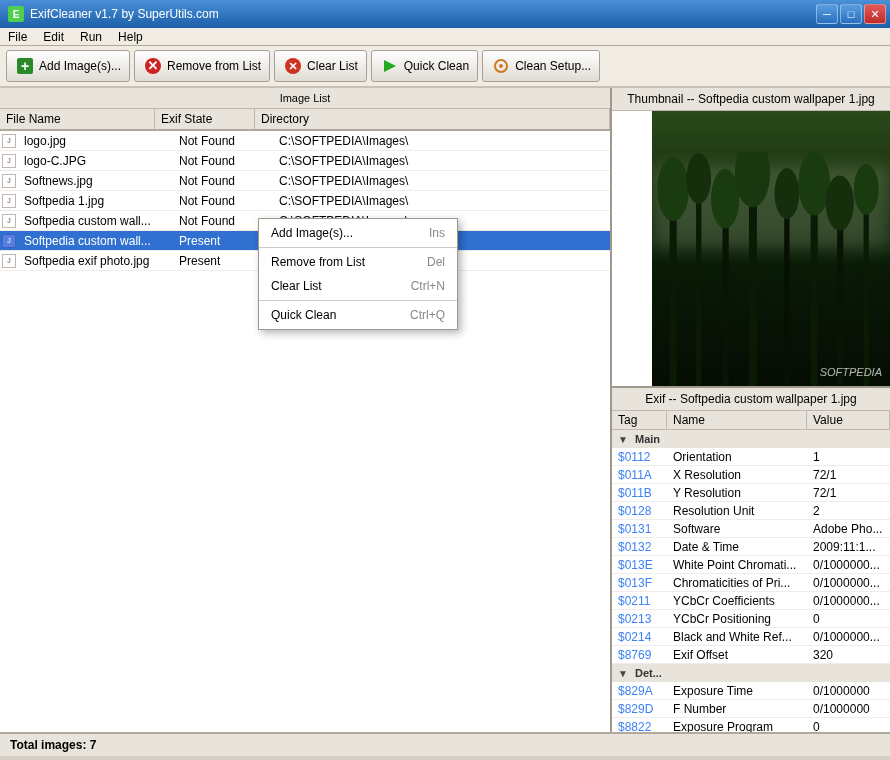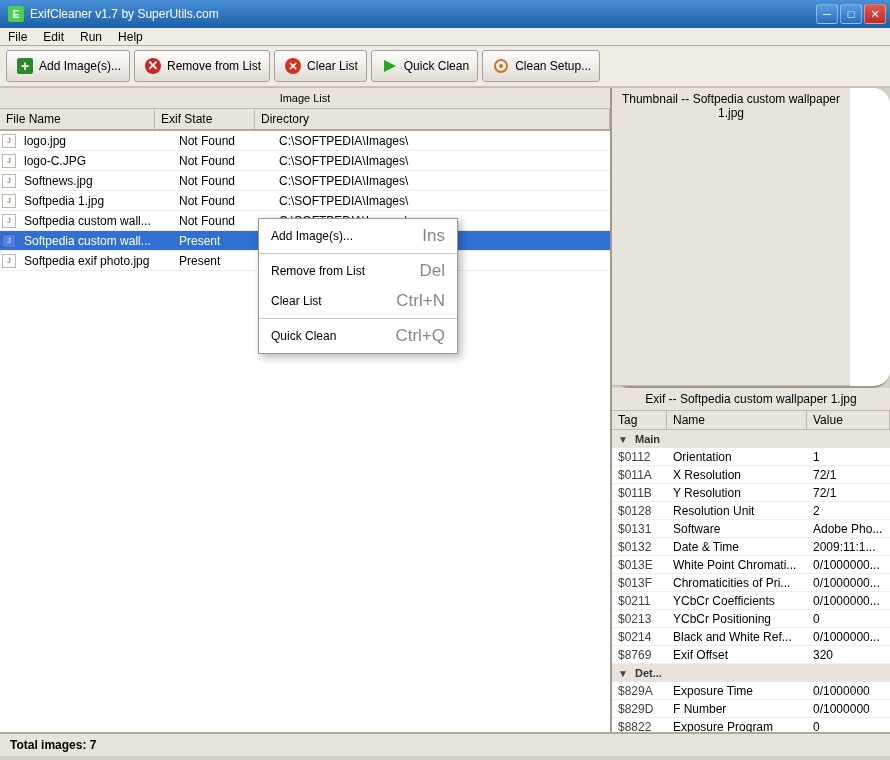--- a/index.html
+++ b/index.html
@@ -179,37 +179,36 @@
       padding: 2px 0;
     }
     .ctx-item {
       display: flex;
       align-items: center;
       justify-content: space-between;
       padding: 5px 12px;
       font-size: 12px;
       cursor: pointer;
     }
-    .ctx-shortcut { color: #888; font-size: 17px; }
+    .ctx-shortcut { color: #888; font-size: 12px; }
     .ctx-separator { height: 1px; background: #d0c8c0; margin: 2px 0; }
 
     
     .right-panel {
       flex: 1;
       display: flex;
       flex-direction: column;
       background: #d4d0c8;
     }
     .thumbnail-area {
       height: 300px;
       background: white;
       border-bottom: 2px solid #a0988c;
       display: flex;
-      flex-direction: row;
-      border-radius: 17px;
+      flex-direction: column;
     }
     .thumbnail-header {
       background: #e8e4dc;
       padding: 4px;
       font-size: 12px;
       text-align: center;
       border-bottom: 1px solid #c0b8b0;
     }
     .thumbnail-img {
       flex: 1;
@@ -294,21 +293,21 @@
       display: flex;
       height: 18px;
       align-items: center;
       font-weight: bold;
       font-size: 11px;
     }
     .exif-section-cell {
       padding: 0 6px;
       color: #333;
     }
-    .tag-color { color: #404040; }
+    .tag-color { color: #3b82f6; }
     .collapse-icon { color: #444; font-size: 10px; margin-right: 4px; }
 
     
     ::-webkit-scrollbar { width: 16px; }
     ::-webkit-scrollbar-track { background: #d4d0c8; }
     ::-webkit-scrollbar-thumb { background: #b0a898; border: 2px solid #d4d0c8; }
 
     
     .status-bar {
       height: 24px;

